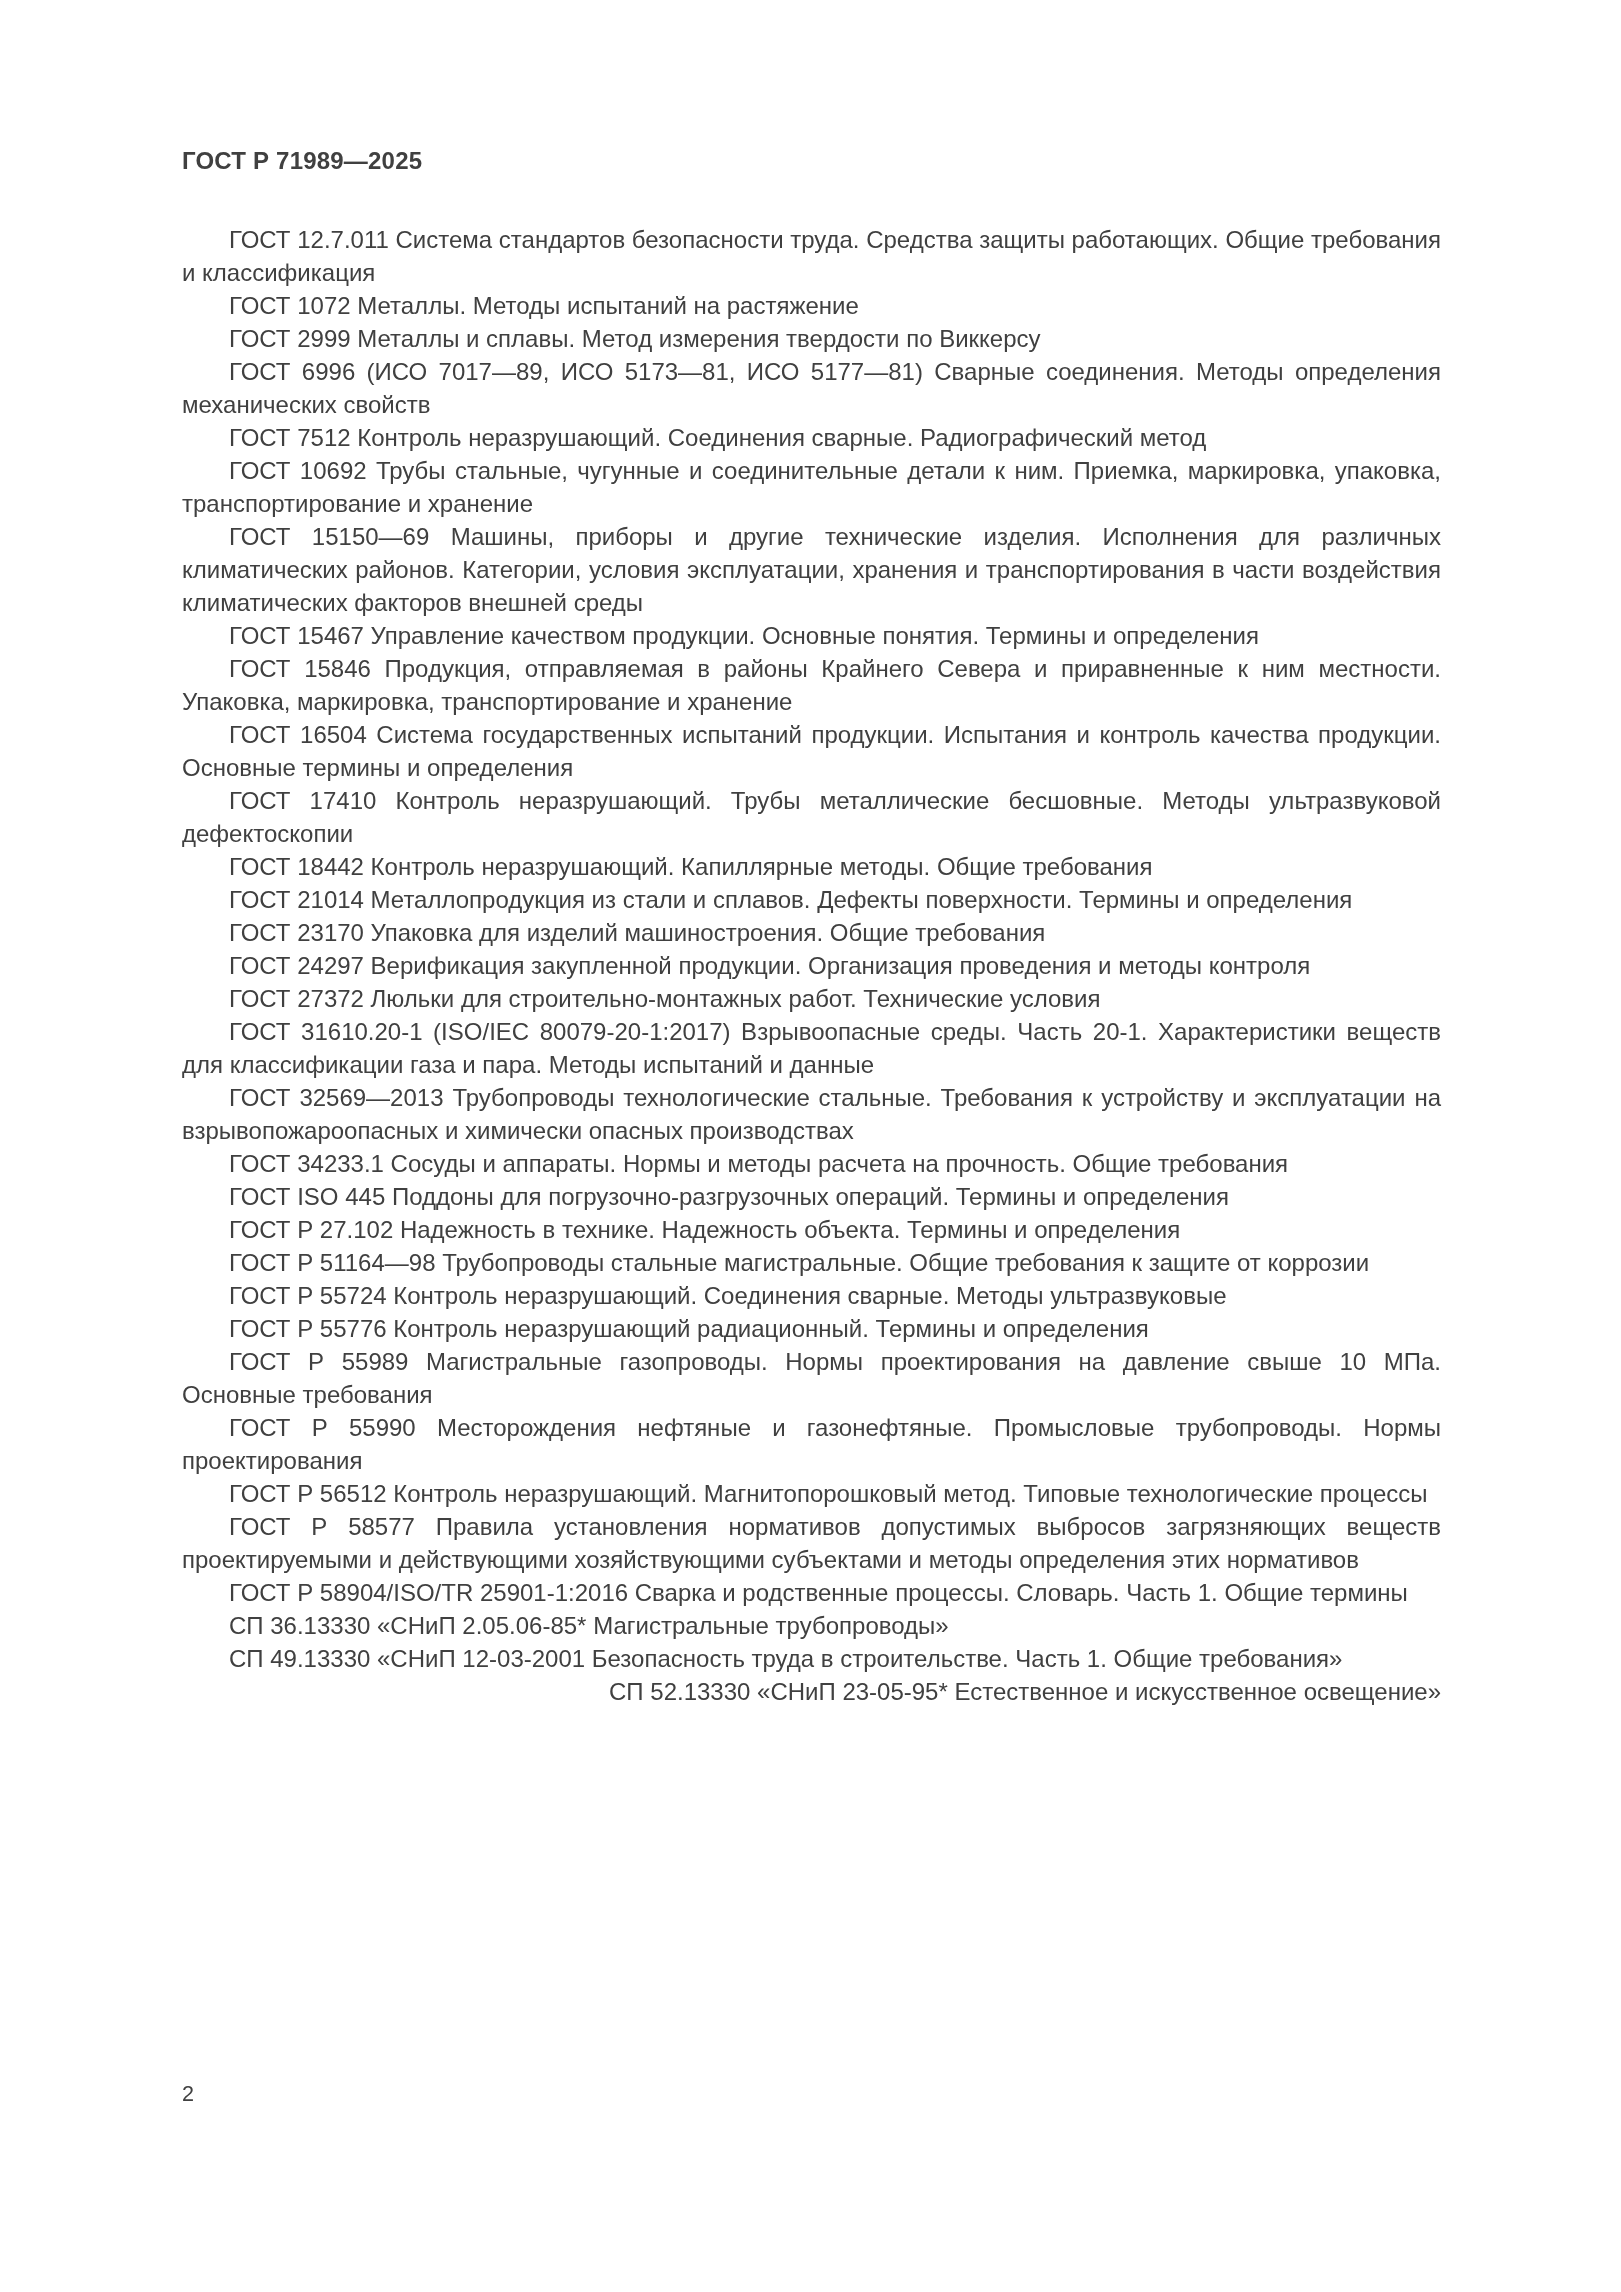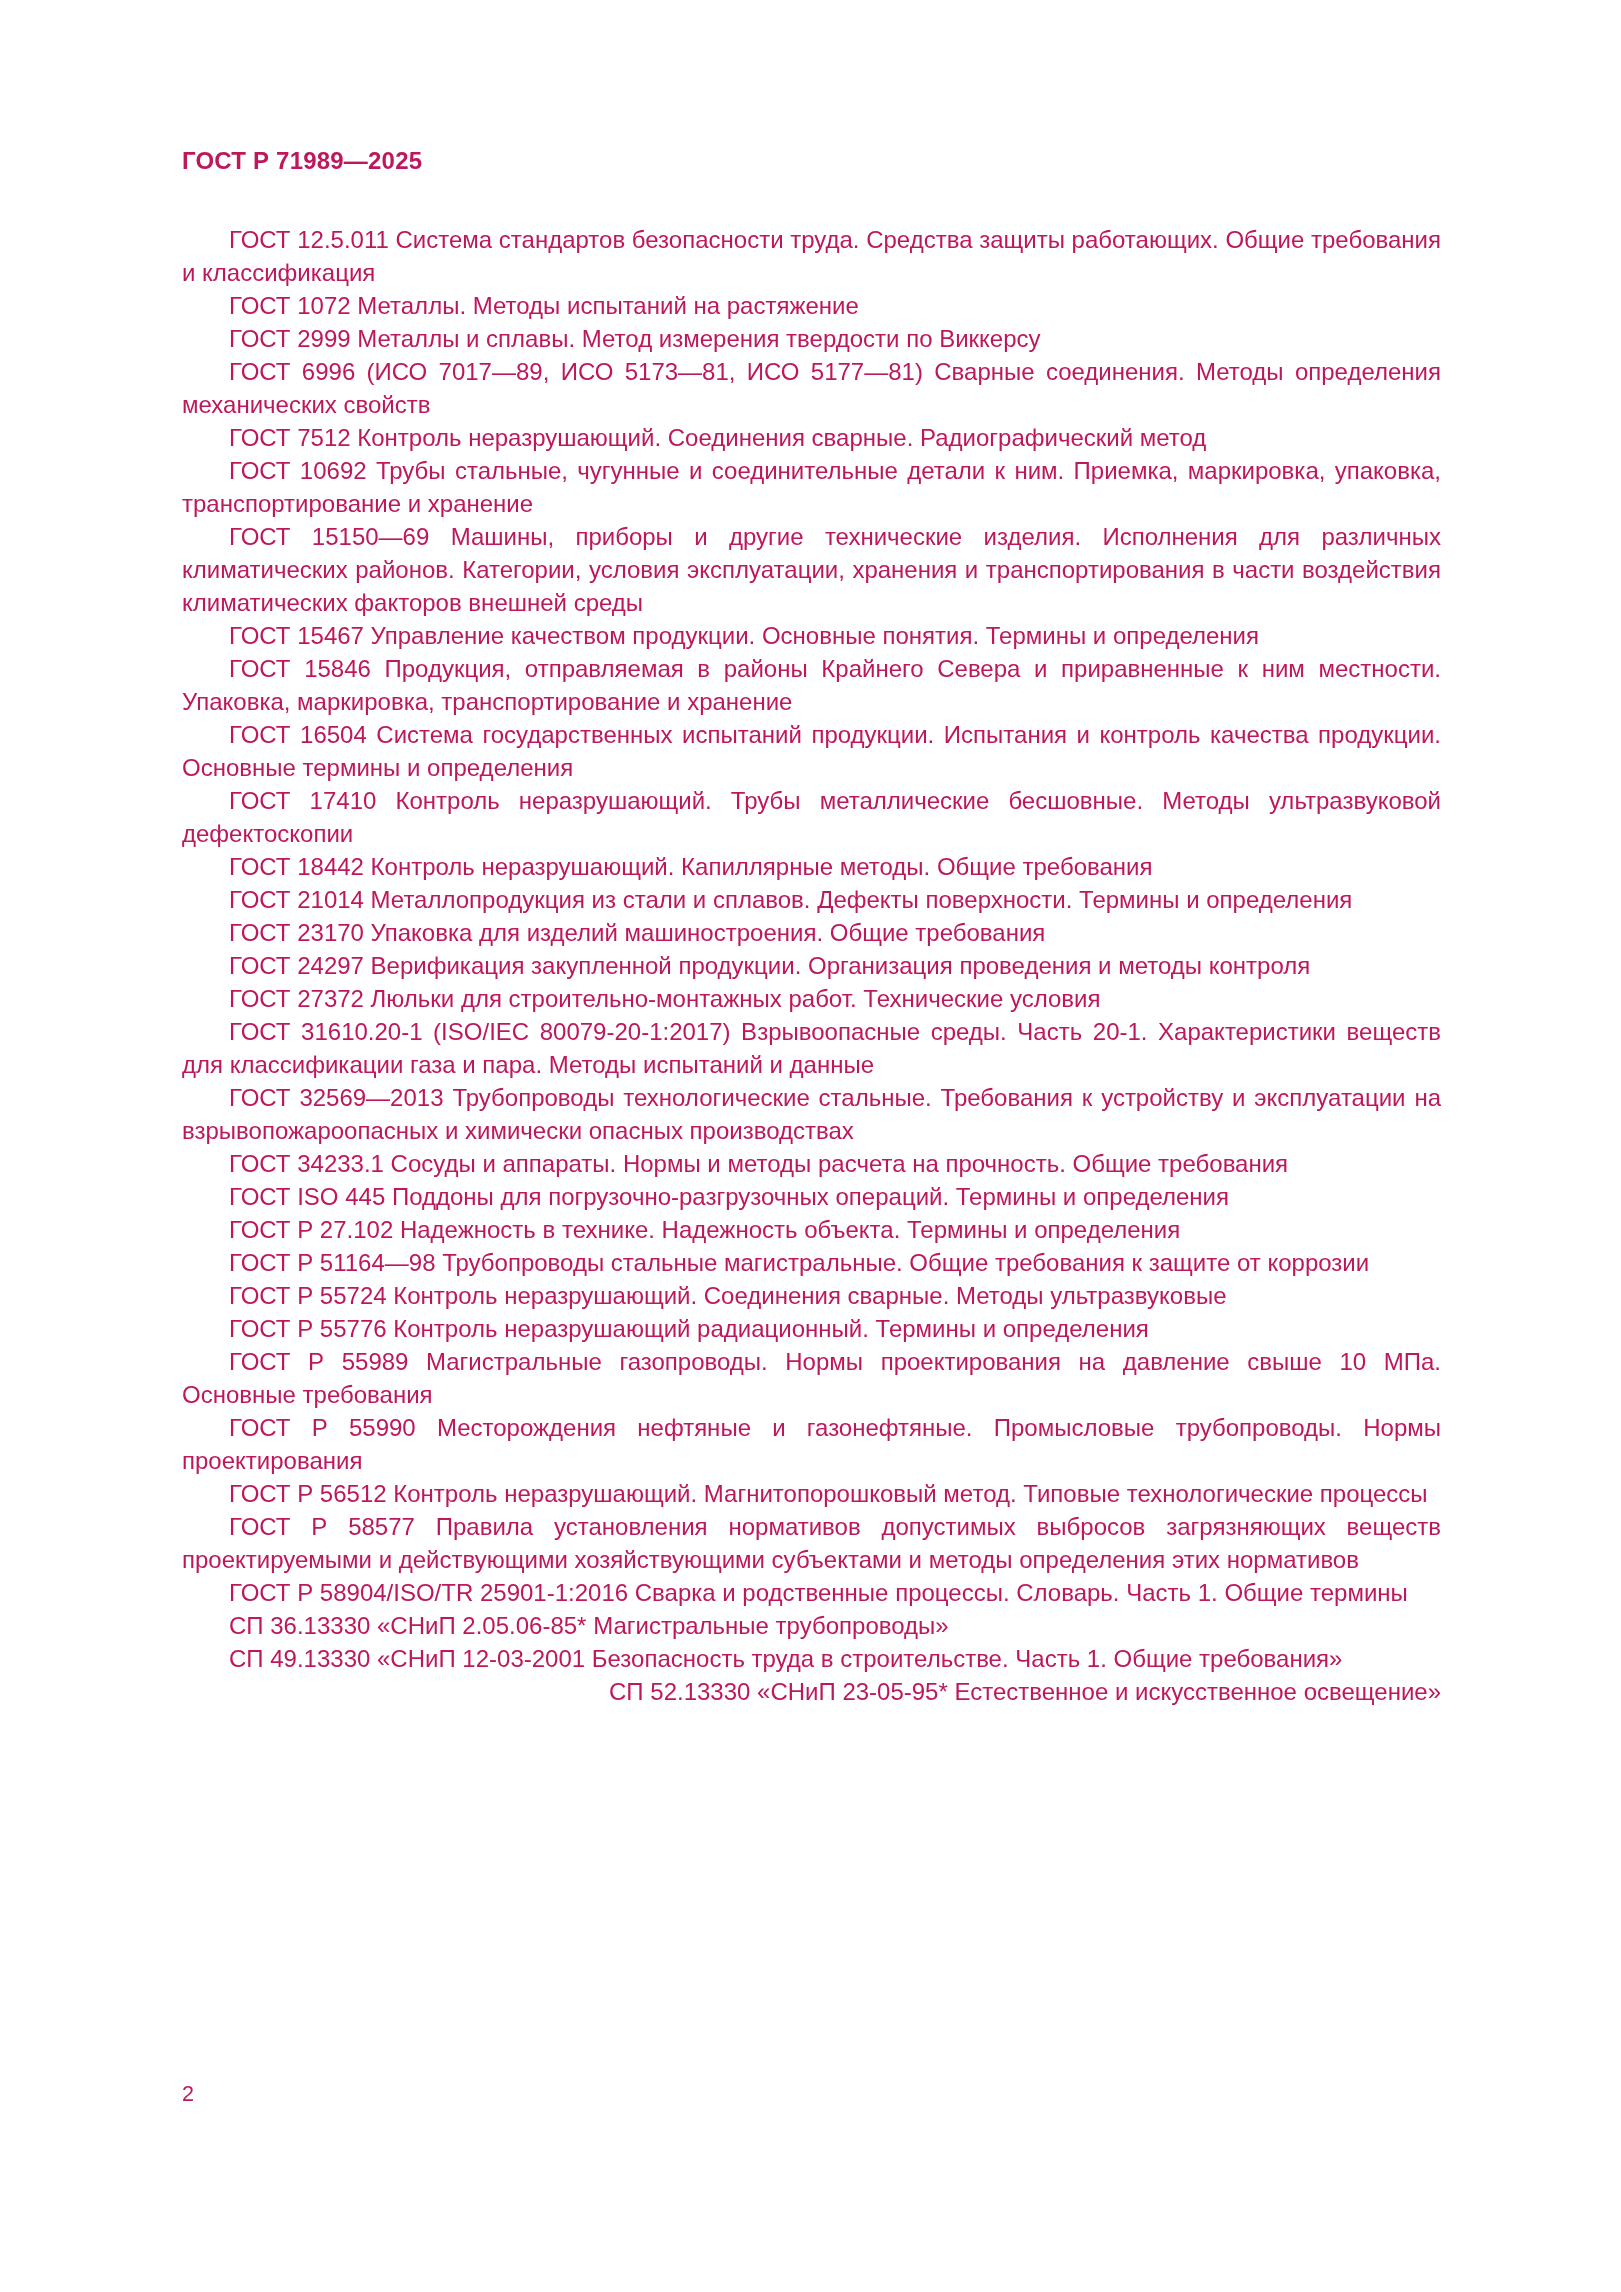--- a/index.html
+++ b/index.html
@@ -7,21 +7,21 @@
     padding: 0;
     background: #ffffff;
   }
   .page {
     position: relative;
     width: 1621px;
     height: 2293px;
     background: #ffffff;
     box-sizing: border-box;
     font-family: "Liberation Sans", sans-serif;
-    color: #be185d;
+    color: #404040;
     overflow: hidden;
   }
   .header {
     position: absolute;
     top: 147px;
     left: 182px;
     font-size: 24px;
     font-weight: bold;
     letter-spacing: 0.2px;
   }
@@ -51,21 +51,21 @@
   }
 </style>
 </head>
 <body>
 
 <div class="page">
 
   <div class="header">ГОСТ Р 71989—2025</div>
 
   <div class="content">
-    <p class="para">ГОСТ 12.5.011 Система стандартов безопасности труда. Средства защиты работающих. Общие требования и классификация</p>
+    <p class="para">ГОСТ 12.7.011 Система стандартов безопасности труда. Средства защиты работающих. Общие требования и классификация</p>
     <p class="para">ГОСТ 1072 Металлы. Методы испытаний на растяжение</p>
     <p class="para">ГОСТ 2999 Металлы и сплавы. Метод измерения твердости по Виккерсу</p>
     <p class="para">ГОСТ 6996 (ИСО 7017—89, ИСО 5173—81, ИСО 5177—81) Сварные соединения. Методы определения механических свойств</p>
     <p class="para">ГОСТ 7512 Контроль неразрушающий. Соединения сварные. Радиографический метод</p>
     <p class="para">ГОСТ 10692 Трубы стальные, чугунные и соединительные детали к ним. Приемка, маркировка, упаковка, транспортирование и хранение</p>
     <p class="para">ГОСТ 15150—69 Машины, приборы и другие технические изделия. Исполнения для различных климатических районов. Категории, условия эксплуатации, хранения и транспортирования в части воздействия климатических факторов внешней среды</p>
     <p class="para">ГОСТ 15467 Управление качеством продукции. Основные понятия. Термины и определения</p>
     <p class="para">ГОСТ 15846 Продукция, отправляемая в районы Крайнего Севера и приравненные к ним местности. Упаковка, маркировка, транспортирование и хранение</p>
     <p class="para">ГОСТ 16504 Система государственных испытаний продукции. Испытания и контроль качества продукции. Основные термины и определения</p>
     <p class="para">ГОСТ 17410 Контроль неразрушающий. Трубы металлические бесшовные. Методы ультразвуковой дефектоскопии</p>

